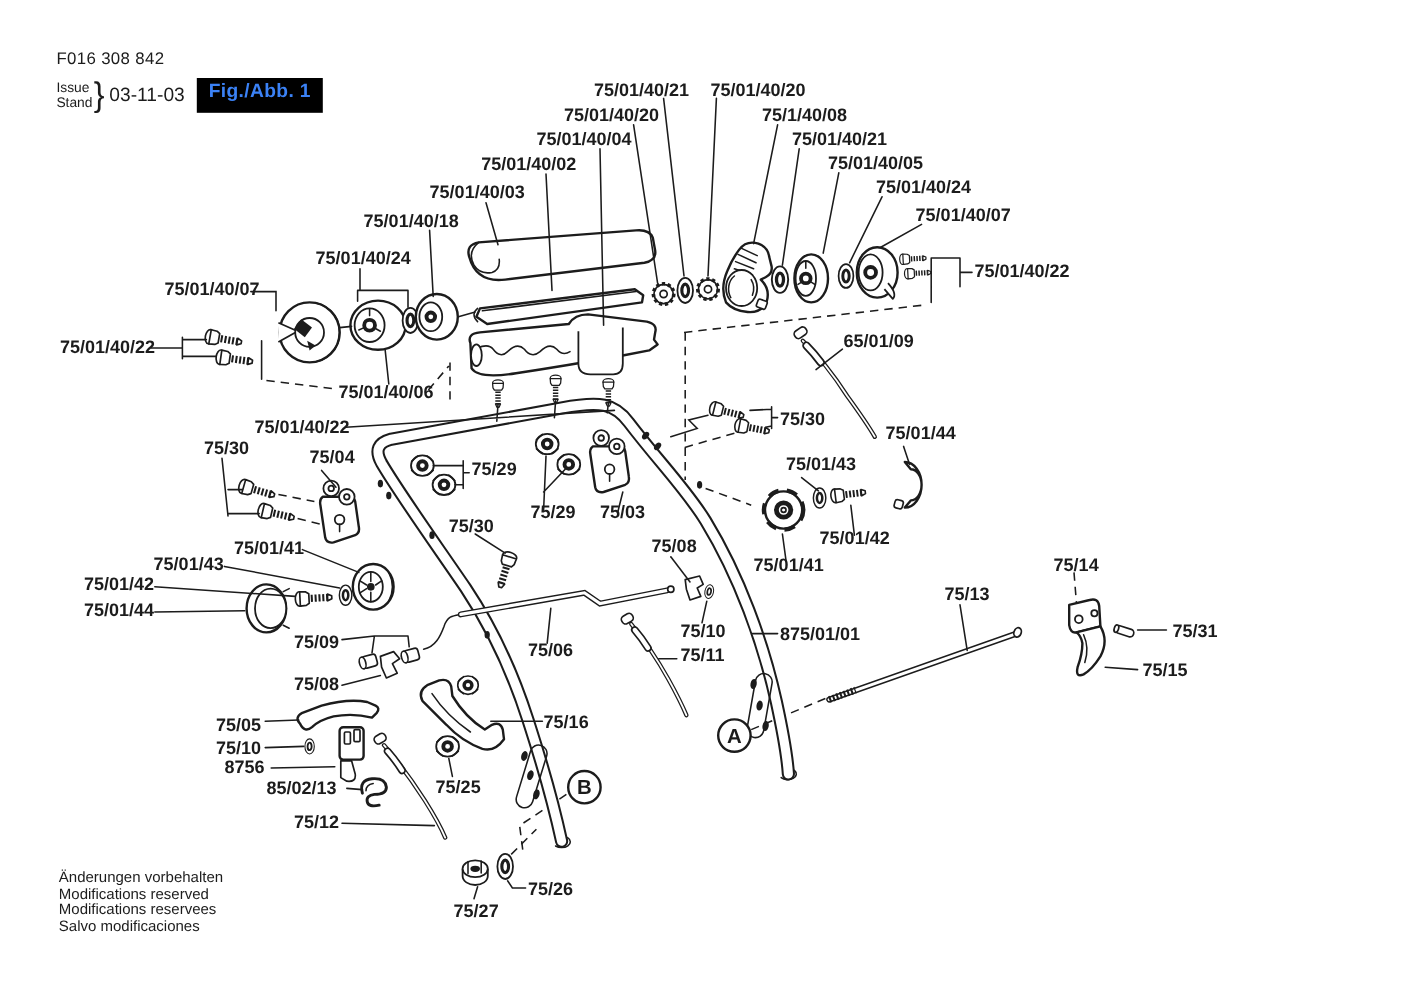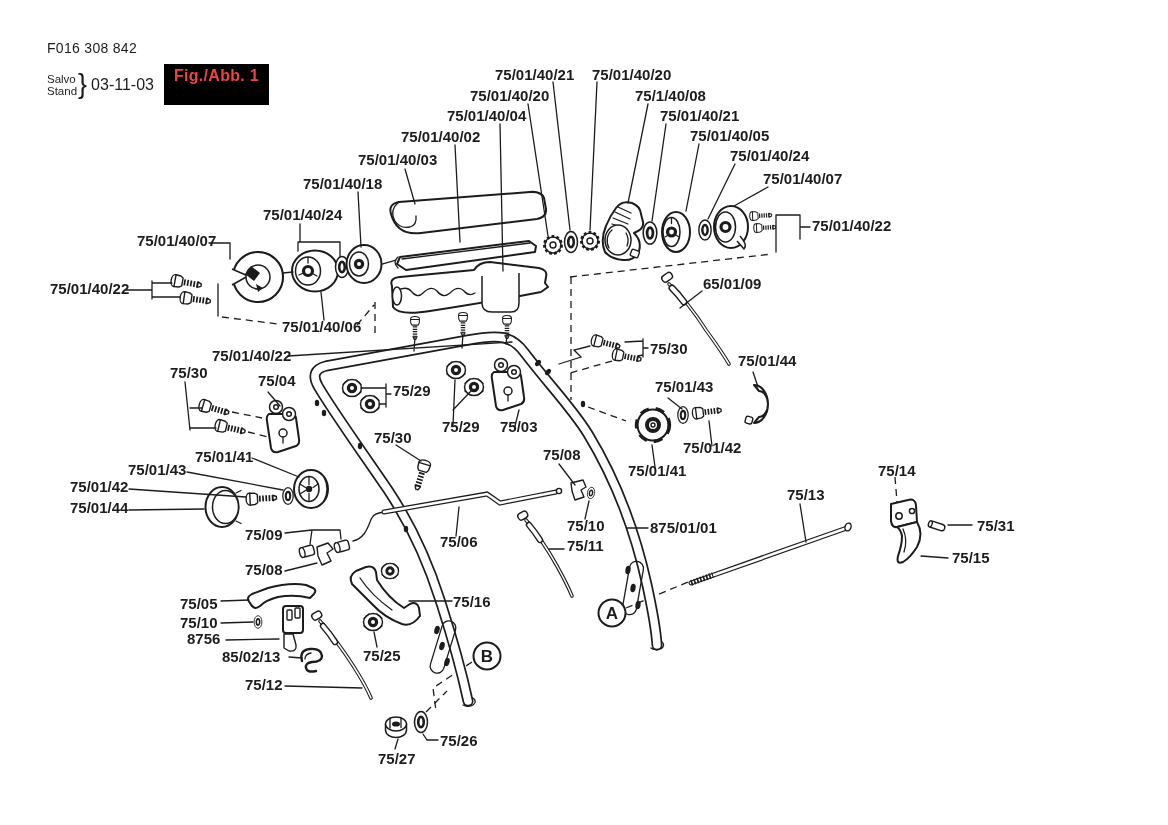--- a/index.html
+++ b/index.html
@@ -5,22 +5,22 @@
   html,body{margin:0;padding:0;background:#fff;}
   #page{position:relative;width:1154px;height:825px;background:#fff;overflow:hidden;
         font-family:"Liberation Sans", sans-serif;color:#1c1c1c;}
   
   #header{position:absolute;left:47px;top:40px;}
   .doc-number{font-size:14px;letter-spacing:.3px;}
   .issue-row{display:flex;align-items:center;margin-top:8px;}
   .stand-issue{font-size:11.5px;line-height:12px;}
   .brace{font-size:27px;font-weight:400;margin:0 4px 0 1px;transform:scaleY(1.05);}
   .date{font-size:16px;margin-right:10px;}
-  .fig-box{background:#000;color:#ef4444;font-size:16px;font-weight:bold;
-           padding:3px 10px 20px 10px;letter-spacing:.3px;}
+  .fig-box{background:#000;color:#3b82f6;font-size:16px;font-weight:bold;
+           padding:3px 10px 8px 10px;letter-spacing:.3px;}
   
   #footer{position:absolute;left:49px;top:725px;font-size:12.5px;line-height:13.5px;}
   
   svg{position:absolute;left:0;top:0;}
   svg text{user-select:none;}
   .part-label{font:bold 15px "Liberation Sans",sans-serif;fill:#1c1c1c;}
   .marker-circle{fill:#fff;stroke:#1c1c1c;stroke-width:2;}
   .marker-letter{font:bold 17px "Liberation Sans",sans-serif;fill:#1c1c1c;text-anchor:middle;}
   .o2 {stroke:#1c1c1c;stroke-width:2;fill:#fff;stroke-linejoin:round;}
   .o15{stroke:#1c1c1c;stroke-width:1.5;fill:#fff;stroke-linejoin:round;}
@@ -38,21 +38,21 @@
 </style>
 </head>
 <body>
 
 <div id="page">
 
   <div id="header">
     <div class="doc-number">F016 308 842</div>
     <div class="issue-row">
       <div class="stand-issue">
-        <div>Salvo</div>
+        <div>Issue</div>
         <div>Stand</div>
       </div>
       <div class="brace">}</div>
       <div class="date">03-11-03</div>
       <div class="fig-box">Fig./Abb. 1</div>
     </div>
   </div>
 
   <svg width="1168" height="825" viewBox="0 0 1168 825">
 
@@ -460,14 +460,20 @@
           <circle cx="612" cy="613" r="13.5" class="marker-circle"></circle>
           <text x="612" y="619" class="marker-letter">A</text>
         </g>
         <g>
           <circle cx="487" cy="656" r="13.5" class="marker-circle"></circle>
           <text x="487" y="662" class="marker-letter">B</text>
         </g>
       </g>
   </svg>
 
+  <div id="footer">
+    <div>Änderungen vorbehalten</div>
+    <div>Modifications reserved</div>
+    <div>Modifications reservees</div>
+    <div>Salvo modificaciones</div>
+  </div>
 
 </div>
 
 </body></html>

